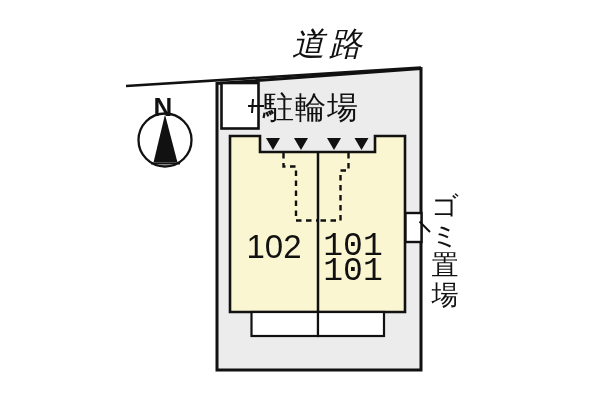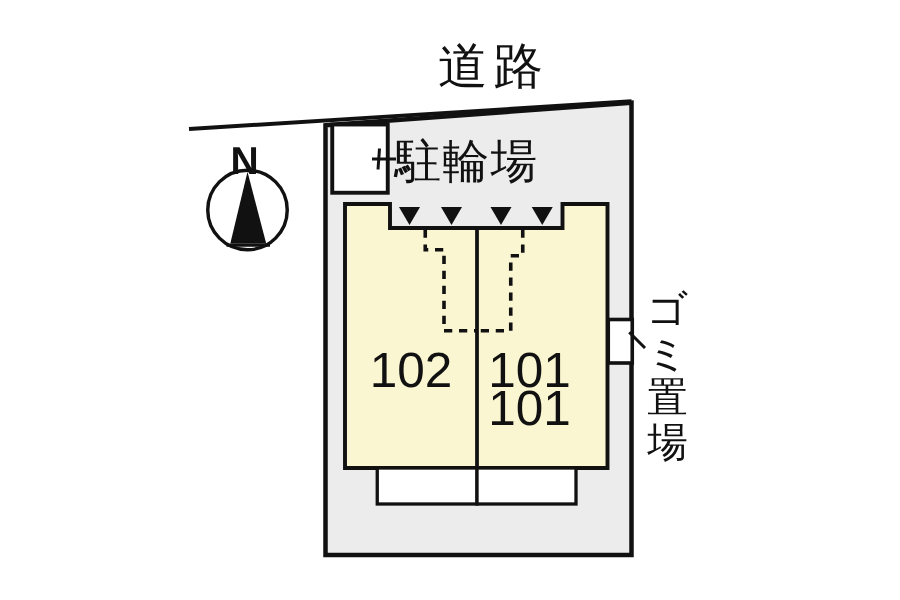--- a/index.html
+++ b/index.html
@@ -7,28 +7,28 @@
     position:relative;
     width:600px;height:400px;
     background:#ffffff;
     overflow:hidden;
     font-family:"Liberation Sans","DejaVu Sans",sans-serif;
     color:#111;
   }
   #drawing{position:absolute;left:0;top:0;}
   .lbl{position:absolute;white-space:nowrap;color:#111;text-align:right;}
   .lbl-road{left:269px;top:22px;width:120px;text-align:center;
-    font-size:33px;font-weight:500;letter-spacing:4px;}
+    font-size:33px;font-weight:500;letter-spacing:4px;font-style:italic;}
   .lbl-north{left:140px;top:92px;width:46px;text-align:center;
     font-size:26px;font-weight:bold;}
   .lbl-bike{left:263px;top:87px;font-size:31px;font-weight:500;letter-spacing:1px;}
   .unit{position:absolute;width:88px;text-align:center;
     font-size:33px;line-height:25px;font-weight:400;}
   .unit-left{left:230px;top:234px;}
-  .unit-right{left:309px;top:234px;}
+  .unit-right{left:309px;top:234px;font-family:Liberation Mono, monospace;}
   .garbage{position:absolute;left:430px;top:192px;width:30px;
     display:flex;flex-direction:column;align-items:center;
     font-size:27px;line-height:29.5px;font-weight:500;}
 </style>
 </head>
 <body>
 
 <div id="canvas">
 
   <svg id="drawing" width="600" height="400" viewBox="0 0 600 400">

